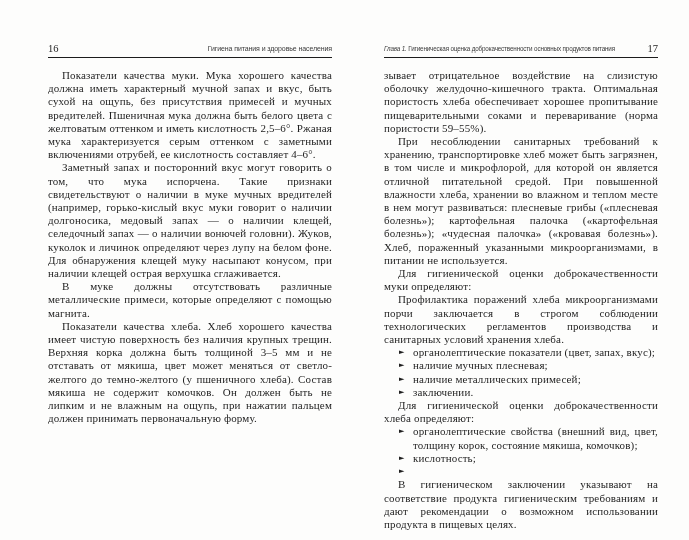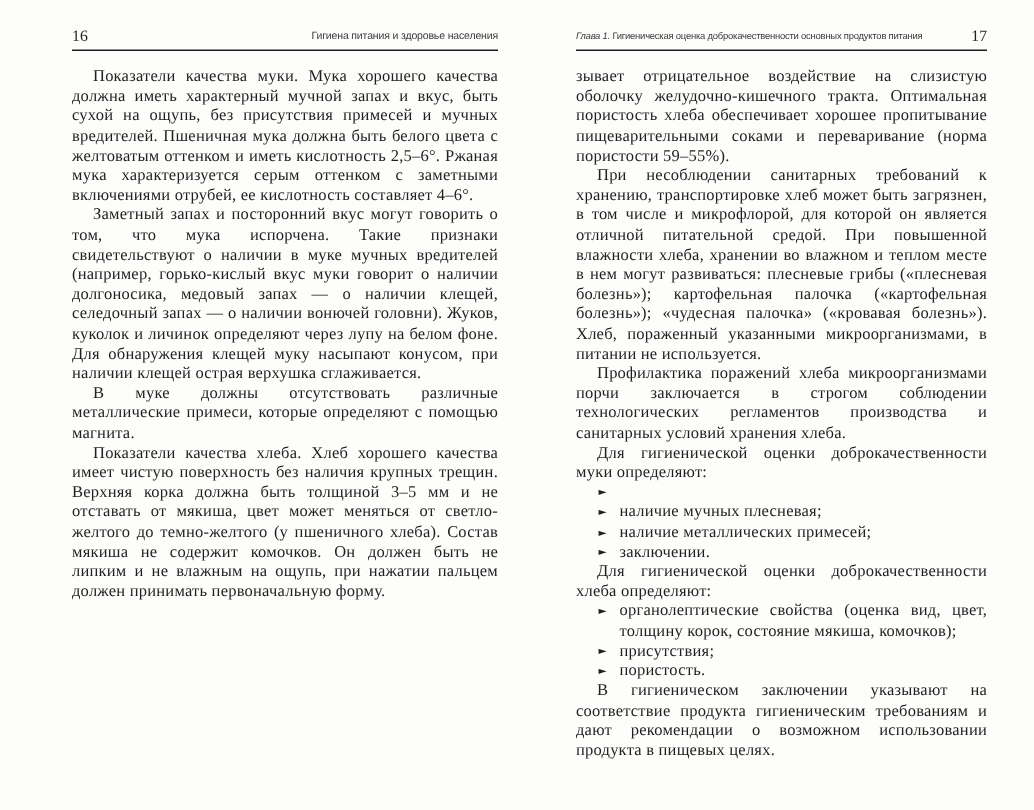--- a/index.html
+++ b/index.html
@@ -7,21 +7,21 @@
     width: 689px; height: 540px;
     background: #fdfdfc;
     overflow: hidden;
     font-family: "Liberation Serif", "DejaVu Serif", serif;
   }
   .spread {
     position: relative;
     width: 689px; height: 540px;
     background: #fdfdfc;
   }
-  .page { position: absolute; top: 16px; }
+  .page { position: absolute; top: 40px; }
   .page-left  { left: 48px;  width: 284px; }
   .page-right { left: 384px; width: 274px; }
 
   .page-header {
     display: flex;
     justify-content: space-between;
     align-items: flex-end;
     border-bottom: 1.4px solid #1c1c1c;
     padding-bottom: 3px;
     min-height: 14px;
@@ -83,47 +83,47 @@
   </section>
 
   <section class="page page-right">
     <header class="page-header">
       <span class="running-head"><i>Глава 1.</i><span> Гигиеническая оценка доброкачественности основных продуктов питания</span></span>
       <span class="page-number">17</span>
     </header>
     <div class="page-body">
         <p class="para no-indent">зывает отрицательное воздействие на слизистую оболочку желудочно-кишечного тракта. Оптимальная пористость хлеба обеспечивает хорошее пропитывание пищеварительными соками и переваривание (норма пористости 59–55%).</p>
         <p class="para">При несоблюдении санитарных требований к хранению, транспортировке хлеб может быть загрязнен, в том числе и микрофлорой, для которой он является отличной питательной средой. При повышенной влажности хлеба, хранении во влажном и теплом месте в нем могут развиваться: плесневые грибы (<b>«плесневая болезнь»</b>); картофельная палочка (<b>«картофельная болезнь»</b>); «чудесная палочка» (<b>«кровавая болезнь»</b>). Хлеб, пораженный указанными микроорганизмами, в питании не используется.</p>
+        <p class="para">Для гигиенической оценки <b>доброкачественности муки</b> определяют:</p>
         <p class="para">Профилактика поражений хлеба микроорганизмами порчи заключается в строгом соблюдении технологических регламентов производства и санитарных условий хранения хлеба.</p>
-        <p class="para">Для гигиенической оценки <b>доброкачественности муки</b> определяют:</p>
         <div class="bullet-item">
           <span class="bullet-glyph">►</span>
+          <span class="bullet-text">органолептические показатели (цвет, запах, вкус);</span>
         </div>
         <div class="bullet-item">
           <span class="bullet-glyph">►</span>
           <span class="bullet-text">наличие мучных плесневая;</span>
         </div>
         <div class="bullet-item">
           <span class="bullet-glyph">►</span>
           <span class="bullet-text">наличие металлических примесей;</span>
         </div>
         <div class="bullet-item">
           <span class="bullet-glyph">►</span>
           <span class="bullet-text">заключении.</span>
         </div>
         <p class="para">Для гигиенической оценки <b>доброкачественности хлеба</b> определяют:</p>
         <div class="bullet-item">
           <span class="bullet-glyph">►</span>
-          <span class="bullet-text">органолептические свойства (оценка вид, цвет, толщину корок, состояние мякиша, комочков);</span>
+          <span class="bullet-text">органолептические свойства (внешний вид, цвет, толщину корок, состояние мякиша, комочков);</span>
         </div>
         <div class="bullet-item">
           <span class="bullet-glyph">►</span>
-          <span class="bullet-text">присутствия;</span>
+          <span class="bullet-text">кислотность;</span>
         </div>
         <div class="bullet-item">
           <span class="bullet-glyph">►</span>
-          <span class="bullet-text">пористость.</span>
         </div>
         <p class="para">В гигиеническом заключении указывают на соответствие продукта гигиеническим требованиям и дают рекомендации о возможном использовании продукта в пищевых целях.</p>
       </div>
   </section>
 
 </div>
 
 </body></html>

